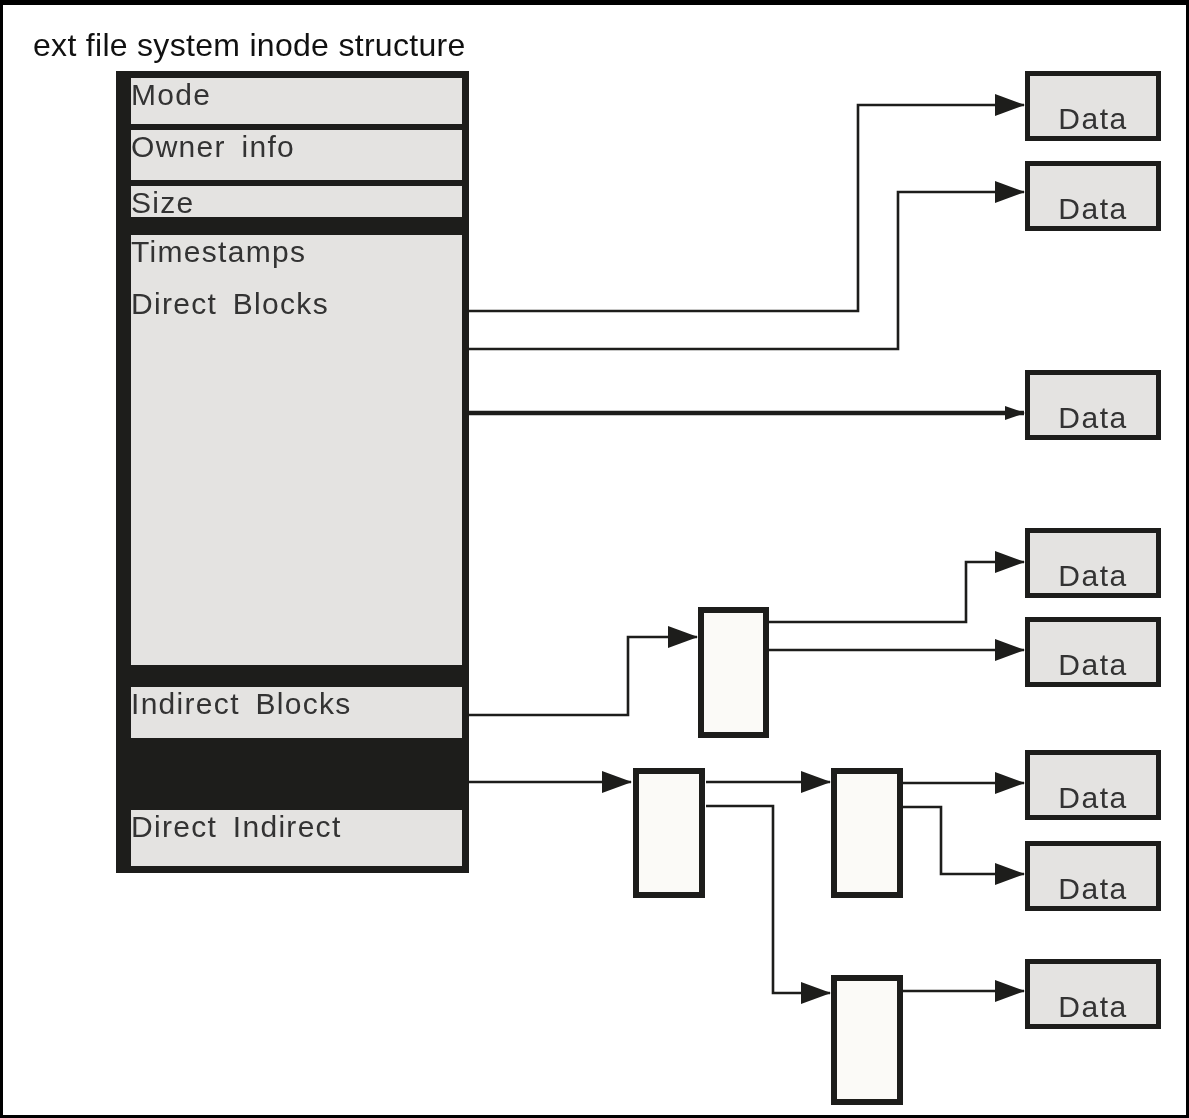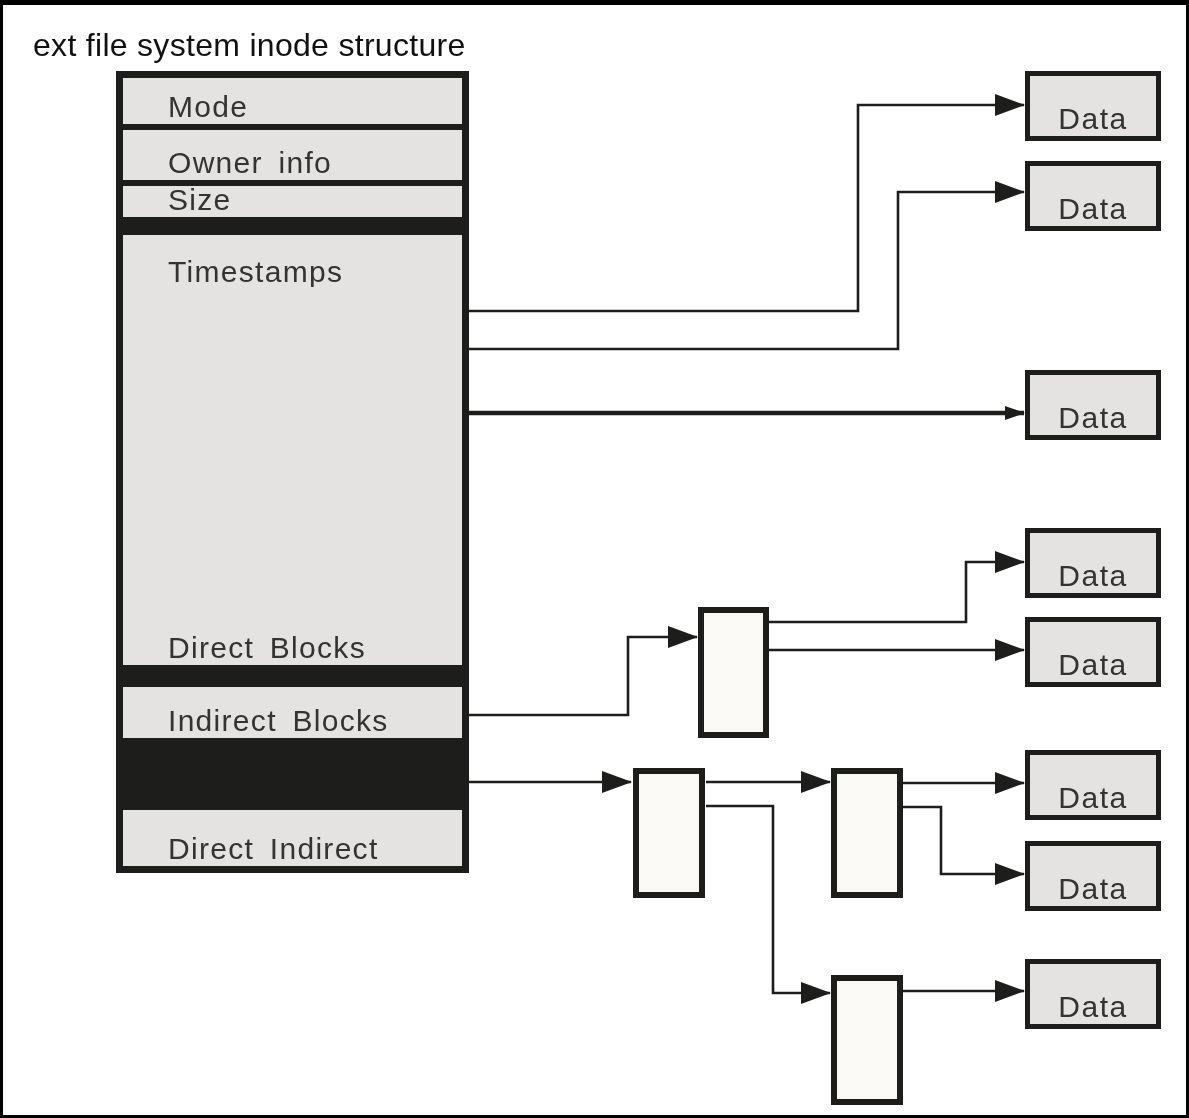--- a/index.html
+++ b/index.html
@@ -29,24 +29,24 @@
   }
   .connectors{position:absolute;left:0;top:0;}
   .connectors path{fill:none;stroke:var(--line,#1d1d1b);stroke-width:2.6px;}
   .connectors path.thick{stroke-width:4.6px;}
   .inode{
     position:absolute;left:113px;top:66px;width:353px;height:802px;
     box-sizing:border-box;border:7px solid var(--line,#1d1d1b);
     background:var(--line,#1d1d1b);
   }
   .row{
-    position:absolute;left:0;right:0;
+    position:absolute;left:8px;right:0;
     background:var(--cell-fill,#e4e3e1);
-    display:flex;align-items:flex-end;
-    padding-left:45px;box-sizing:border-box;
+    display:flex;align-items:flex-start;
+    box-sizing:border-box;
     font-size:30px;letter-spacing:1.3px;word-spacing:6px;
     color:var(--label-text,#333);
   }
   .pblock{
     position:absolute;box-sizing:border-box;
     border:6px solid var(--line,#1d1d1b);
     background:var(--pointer-block-fill,#fbfaf7);
   }
   .data-box{
     position:absolute;left:1022px;width:136px;height:70px;

